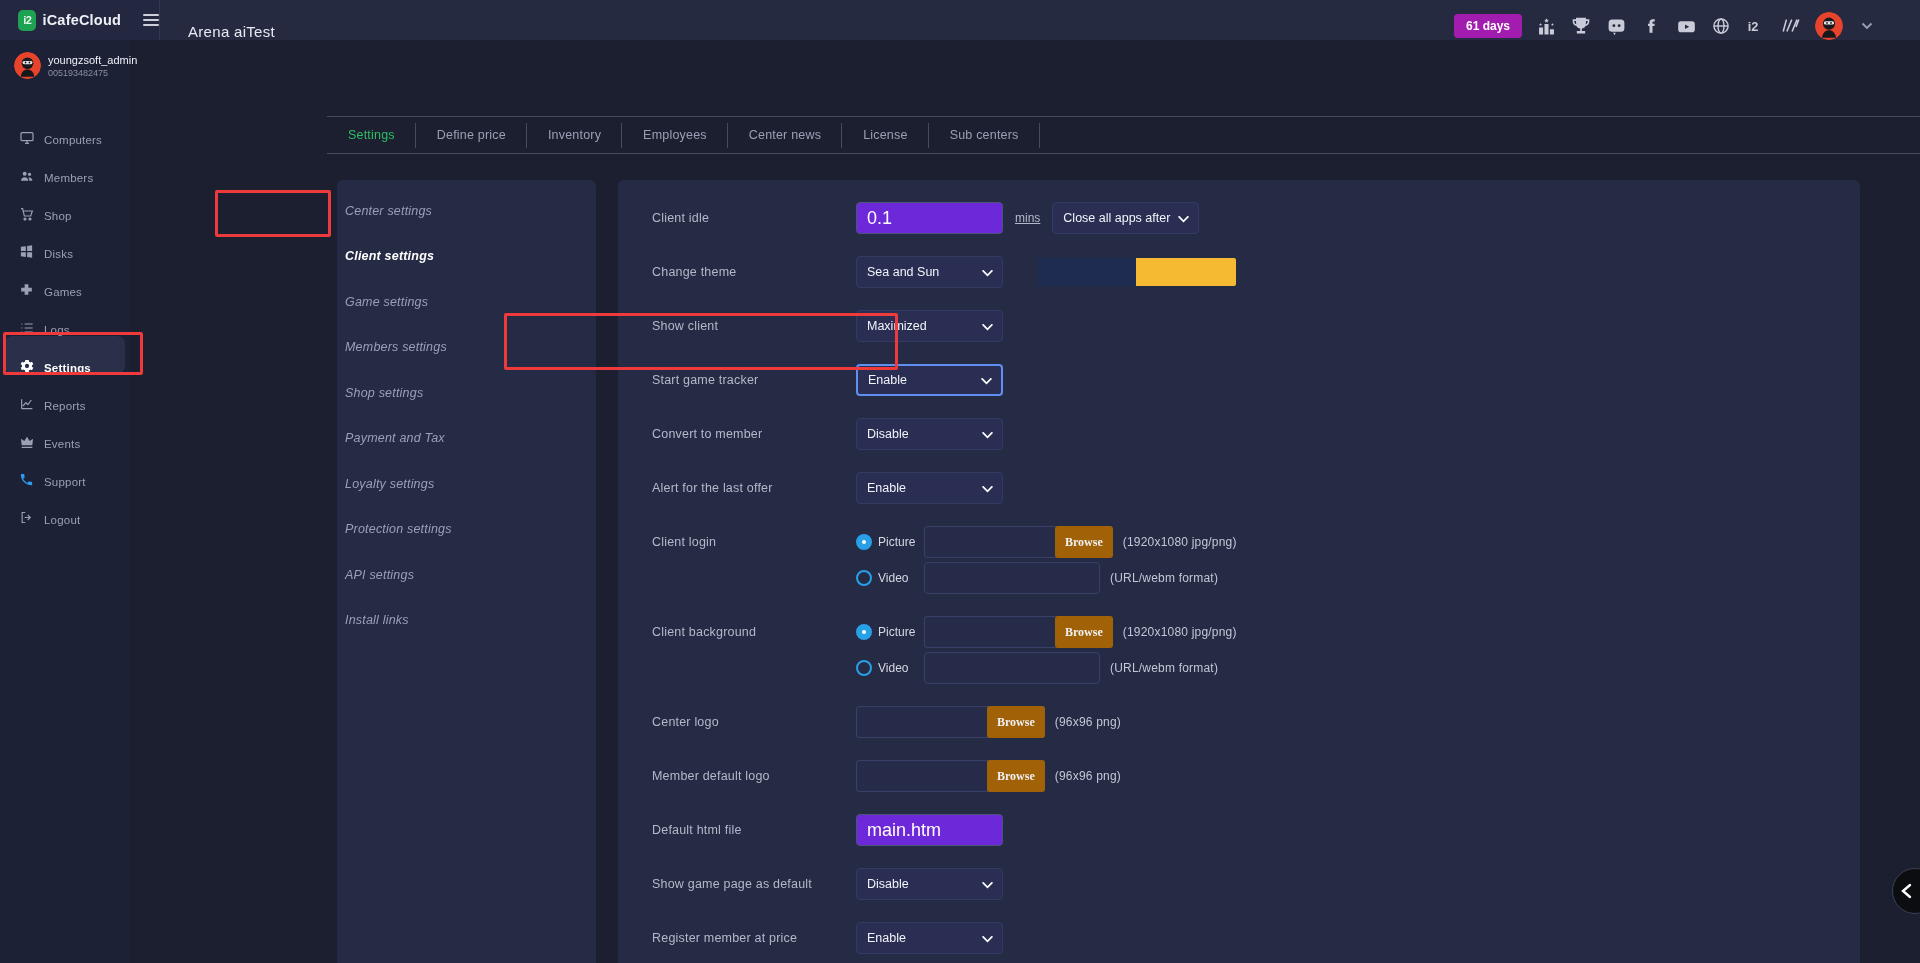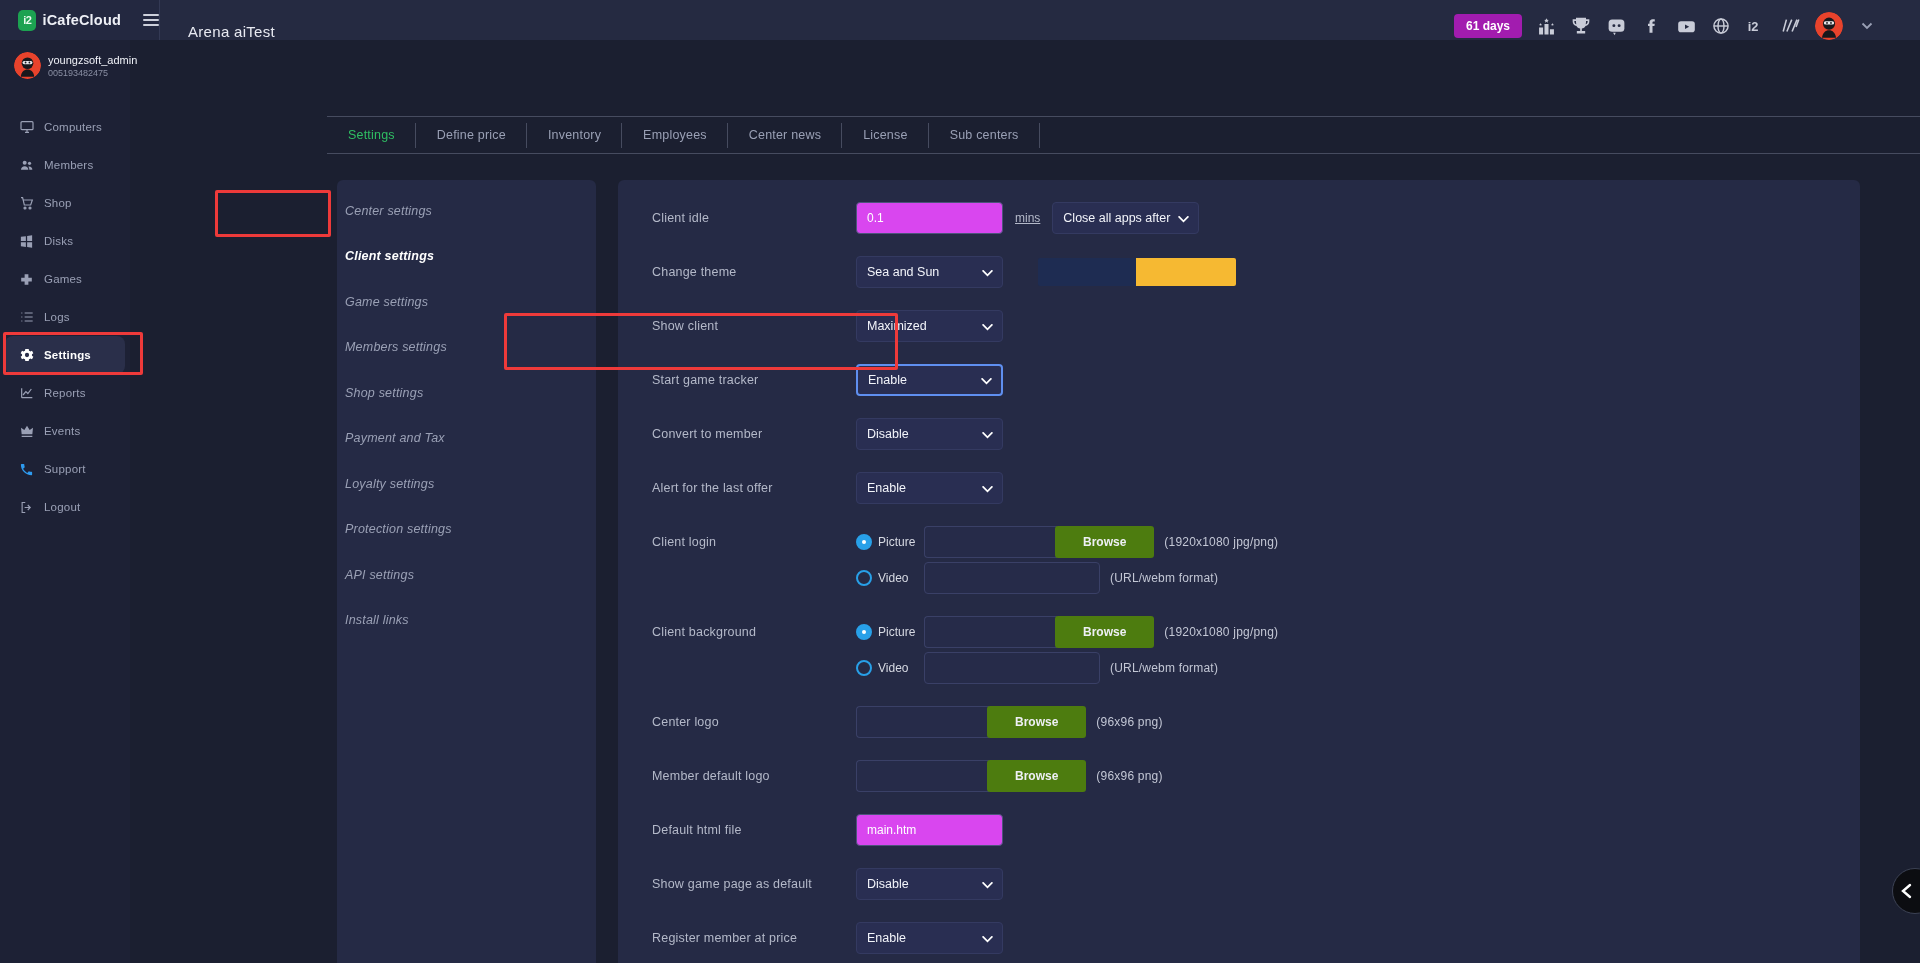--- a/index.html
+++ b/index.html
@@ -33,21 +33,21 @@
 
   
   .sidebar { position:absolute; left:0; top:40px; width:130px; bottom:0;
     background:#1d2135; z-index:5; }
   .side-user { display:flex; align-items:center; padding:12px 8px 0 14px; }
   .su-avatar { width:27px; height:27px; border-radius:50%; overflow:hidden; flex-shrink:0; }
   .su-meta { margin-left:7px; min-width:0; }
   .su-name { font-size:11px; font-weight:400; color:#f0f2f8; white-space:nowrap; }
   .su-id { font-size:9px; color:#8a8fa3; margin-top:2px; }
   .side-nav { position:absolute; left:0; top:68px; width:130px; }
-  .side-item { height:38px; display:flex; align-items:center; padding-left:18px;
+  .side-item { height:38px; display:flex; align-items:flex-end; padding-left:18px;
     color:#9aa0b5; cursor:pointer; }
   .side-item .si-icon { width:17px; height:17px; display:flex; align-items:center; justify-content:center; }
   .side-item .si-label { font-size:11.5px; margin-left:9px; letter-spacing:0.2px; }
   .side-item.active { background:#2a2f4a; border-radius:8px; margin:0 5px; padding-left:13px;
     color:#ffffff; }
   .side-item.active .si-label { font-weight:700; }
 
   
   .content { position:absolute; left:130px; top:40px; right:0; bottom:0; background:#1b1f30; }
 
@@ -66,22 +66,22 @@
   .nav-item.active { color:#ffffff; font-weight:700; }
 
   .form-card { left:488px; top:140px; width:1242px; padding:22px 0 0 34px; overflow:hidden; }
 
   
   .frow { display:flex; align-items:center; margin-bottom:22px; }
   .frow.top { align-items:flex-start; }
   .flabel { width:204px; flex-shrink:0; font-size:12.5px; color:#b4b9c9; letter-spacing:0.2px; }
   .frow.top .flabel { line-height:32px; }
 
-  .tinput { width:147px; height:32px; background:#d946ef; border:1px solid #4d547c;
-    border-radius:4px; color:#fff; font-size:12px; padding:0 10px;
+  .tinput { width:147px; height:32px; background:#6d28d9; border:1px solid #4d547c;
+    border-radius:4px; color:#fff; font-size:18px; padding:0 10px;
     font-family:"Liberation Sans", sans-serif; outline:none; }
   .unit { font-size:12px; color:#b4b9c9; margin-left:12px;text-decoration:underline; }
 
   .select { width:147px; height:32px; background:#292e52; border:1px solid #343a61;
     border-radius:4px; display:flex; align-items:center; padding:0 9px 0 10px;
     cursor:pointer; flex-shrink:0; }
   .sel-text { font-size:12.5px; color:#f2f4fa; white-space:nowrap; overflow:hidden; flex:1; }
   .select .chev { flex-shrink:0; margin-left:4px; }
   .select.focused { border:2px solid #5f8ff0; }
   .ml12 { margin-left:12px; }
@@ -96,23 +96,23 @@
   .radio { width:16px; height:16px; border-radius:50%; border:2px solid #28a0e8;
     flex-shrink:0; cursor:pointer; position:relative; background:transparent; }
   .radio.sel { background:#28a0e8; }
   .radio.sel::after { content:''; position:absolute; left:4px; top:4px; width:4px; height:4px;
     border-radius:50%; background:#fff; }
   .rlabel { font-size:12px; color:#d6d9e2; margin:0 6px 0 6px; width:40px; }
   .filegrp { display:flex; height:32px; }
   .finput { width:133px; height:32px; background:#262b49; border:1px solid #3a4067;
     border-right:none; border-radius:4px 0 0 4px; color:#fff; font-size:12px; padding:0 8px;
     font-family:"Liberation Sans", sans-serif; outline:none; }
-  .browse { height:32px; padding:0 28px; background:#4d7c0f; color:#eef0f5; border:none;
+  .browse { height:32px; padding:0 10px; background:#a16207; color:#eef0f5; border:none;
     border-radius:3px; font-size:12px; font-weight:700; cursor:pointer; margin-left:-2px;
-    font-family:Liberation Sans, sans-serif; }
+    font-family:Liberation Serif, serif; }
   .vinput { width:176px; height:32px; background:#262b49; border:1px solid #3a4067;
     border-radius:4px; color:#fff; font-size:12px; padding:0 8px;
     font-family:"Liberation Sans", sans-serif; outline:none; }
   .hint { font-size:12px; color:#c3c7d5; margin-left:10px; letter-spacing:0.2px; }
   .logogrp { margin-left:0; }
 
   
   .anno { position:absolute; border:3px solid #ee3a3a; border-radius:2px; z-index:50; pointer-events:none; }
   .anno-settings { left:3px; top:332px; width:140px; height:43px; }
   .anno-client-settings { left:215px; top:190px; width:116px; height:47px; }

